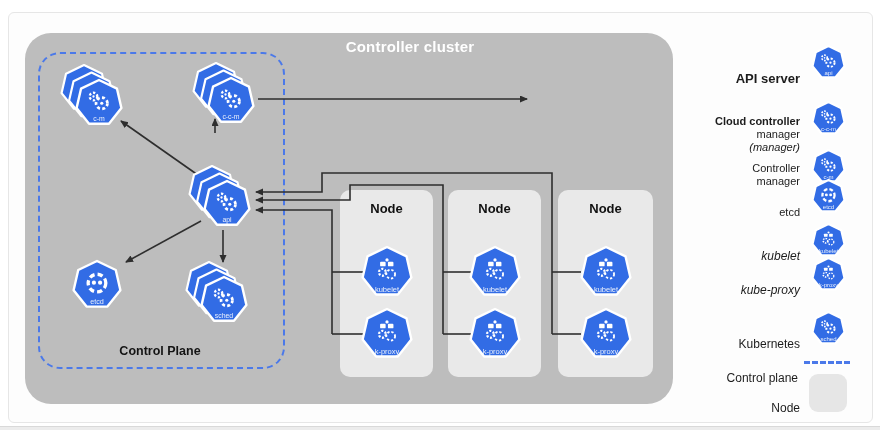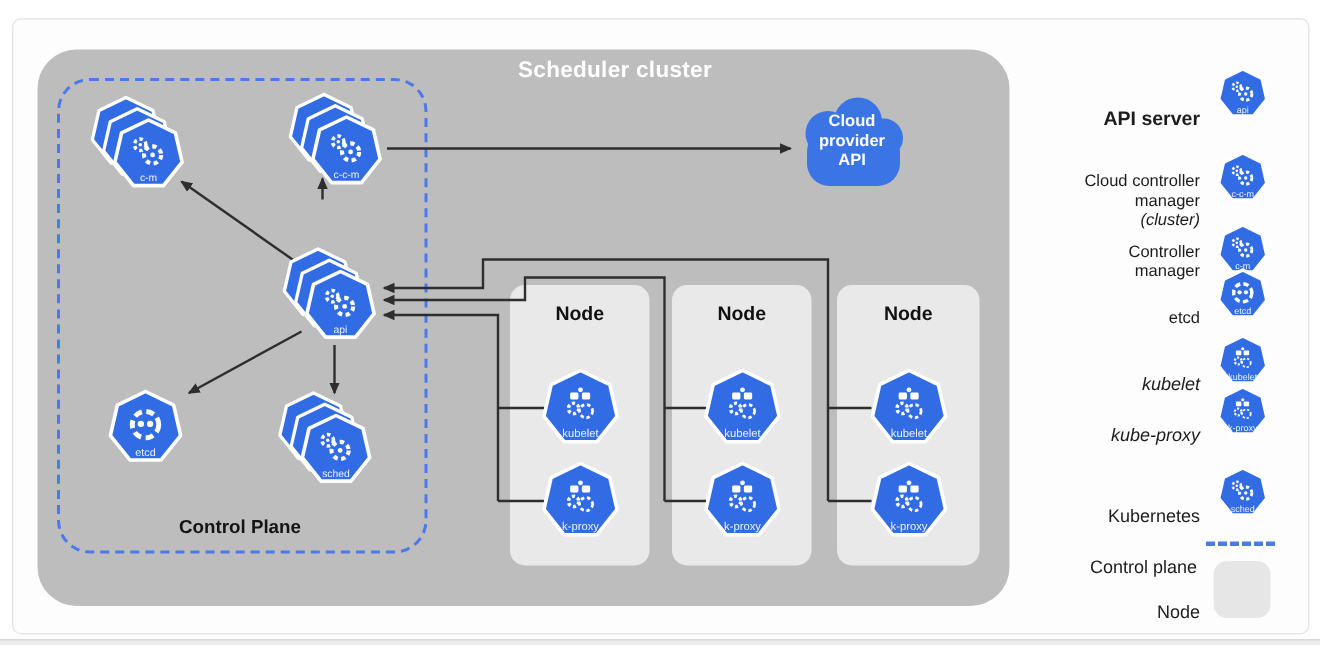--- a/index.html
+++ b/index.html
@@ -40,21 +40,21 @@
 </style>
 </head>
 <body>
 
 <div class="stage">
 
   <div class="card"></div>
 
   <div class="cluster"></div>
 
-  <div class="cluster-title">Scheduler cluster</div>
+  <div class="cluster-title">Controller cluster</div>
 
   <div class="control-plane"></div>
 
   <div id="node-boxes">
       <div class="node-box" style="left: 340px; top: 190px; width: 93px; height: 187px;">
         <span class="node-label">Node</span>
       </div>
       <div class="node-box" style="left: 448px; top: 190px; width: 93px; height: 187px;">
         <span class="node-label">Node</span>
       </div>
@@ -206,35 +206,20 @@
             <circle cx="0" cy="-10.12" r="1.61" fill="#ffffff"></circle>
             <rect x="-6.8999999999999995" y="-8.28" width="5.52" height="4.6000000000000005" rx="0.92" fill="#ffffff"></rect>
             <rect x="0.92" y="-8.28" width="5.52" height="4.6000000000000005" rx="0.92" fill="#ffffff"></rect>
             <circle cx="-4.6000000000000005" cy="2.3000000000000003" r="3.4499999999999997" fill="none" stroke="#ffffff" stroke-width="2.3000000000000003" stroke-dasharray="2.07 1.61"></circle>
             <circle cx="3.68" cy="4.14" r="4.37" fill="none" stroke="#ffffff" stroke-width="1.84" stroke-dasharray="2.3000000000000003 1.84"></circle>
           </g>
           <text x="29" y="48.5" text-anchor="middle" fill="rgba(255,255,255,0.9)" font-size="7.5" font-family="&quot;Liberation Sans&quot;, sans-serif">k-proxy</text>
         </svg></div>
     </div>
 
-  <div class="cloud">
-    <svg width="80" height="66">
-      <g fill="#3b74e4">
-        <circle cx="24" cy="27" r="15"></circle>
-        <circle cx="44" cy="19" r="16"></circle>
-        <circle cx="61" cy="30" r="13"></circle>
-        <rect x="10" y="24" width="62" height="38" rx="15"></rect>
-      </g>
-    </svg>
-    <div class="cloud-text">
-      <span style="display:block">Cloud</span>
-      <span style="display:block">provider</span>
-      <span style="display:block">API</span>
-    </div>
-  </div>
 
   <div class="cp-label">Control Plane</div>
 
   <div id="legend">
       <div class="legend-row" style="top: 40px;">
         <div class="legend-labels big">
           <span style="display: block;">API server</span>
         </div>
         <div class="legend-icon-cell">
           <svg width="41" height="41">
@@ -244,23 +229,23 @@
               <circle cx="-3.9468000000000005" cy="-3.3396000000000003" r="0.8349000000000001" fill="#ffffff"></circle>
               <circle cx="1.9734000000000003" cy="1.5180000000000002" r="4.0986" fill="none" stroke="#ffffff" stroke-width="1.9734000000000003" stroke-dasharray="2.1252000000000004 1.6698000000000002"></circle>
               <circle cx="1.9734000000000003" cy="1.5180000000000002" r="1.1385" fill="#ffffff"></circle>
             </g>
             <text x="20.5" y="33.370000000000005" text-anchor="middle" fill="rgba(255,255,255,0.9)" font-size="6" font-family="&quot;Liberation Sans&quot;, sans-serif">api</text>
           </svg>
         </div>
       </div>
       <div class="legend-row" style="top: 83px;">
         <div class="legend-labels">
-          <span style="display: block;">Cloud controller</span>
+          <span style="display: block; font-weight: bold;">Cloud controller</span>
           <span style="display: block;">manager</span>
-          <span class="it" style="display: block;">(cluster)</span>
+          <span class="it" style="display: block;">(manager)</span>
         </div>
         <div class="legend-icon-cell">
           <svg width="41" height="41">
             <polygon points="0.00,-16.50 12.90,-10.29 16.09,3.67 7.16,14.87 -7.16,14.87 -16.09,3.67 -12.90,-10.29" transform="translate(20.5,20.5)" fill="#326ce5" stroke="#ffffff" stroke-width="2.4" stroke-linejoin="round"></polygon>
             <g transform="translate(20.5,19.18)">
               <circle cx="-3.9468000000000005" cy="-3.3396000000000003" r="2.7324" fill="none" stroke="#ffffff" stroke-width="1.6698000000000002" stroke-dasharray="1.6698000000000002 1.3662"></circle>
               <circle cx="-3.9468000000000005" cy="-3.3396000000000003" r="0.8349000000000001" fill="#ffffff"></circle>
               <circle cx="1.9734000000000003" cy="1.5180000000000002" r="4.0986" fill="none" stroke="#ffffff" stroke-width="1.9734000000000003" stroke-dasharray="2.1252000000000004 1.6698000000000002"></circle>
               <circle cx="1.9734000000000003" cy="1.5180000000000002" r="1.1385" fill="#ffffff"></circle>
             </g>

